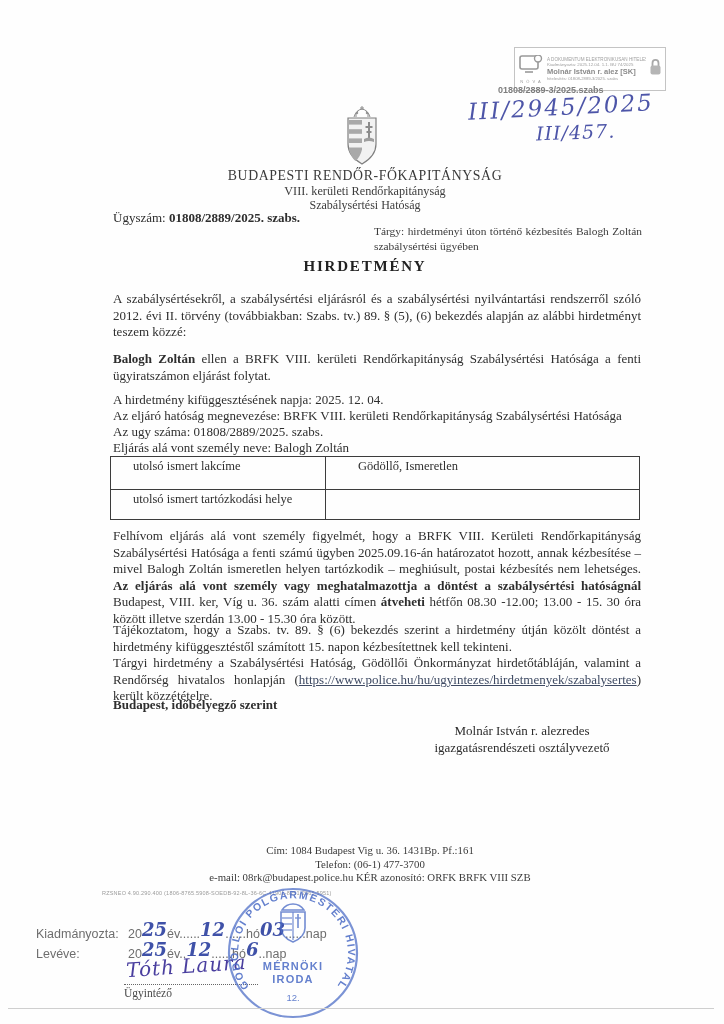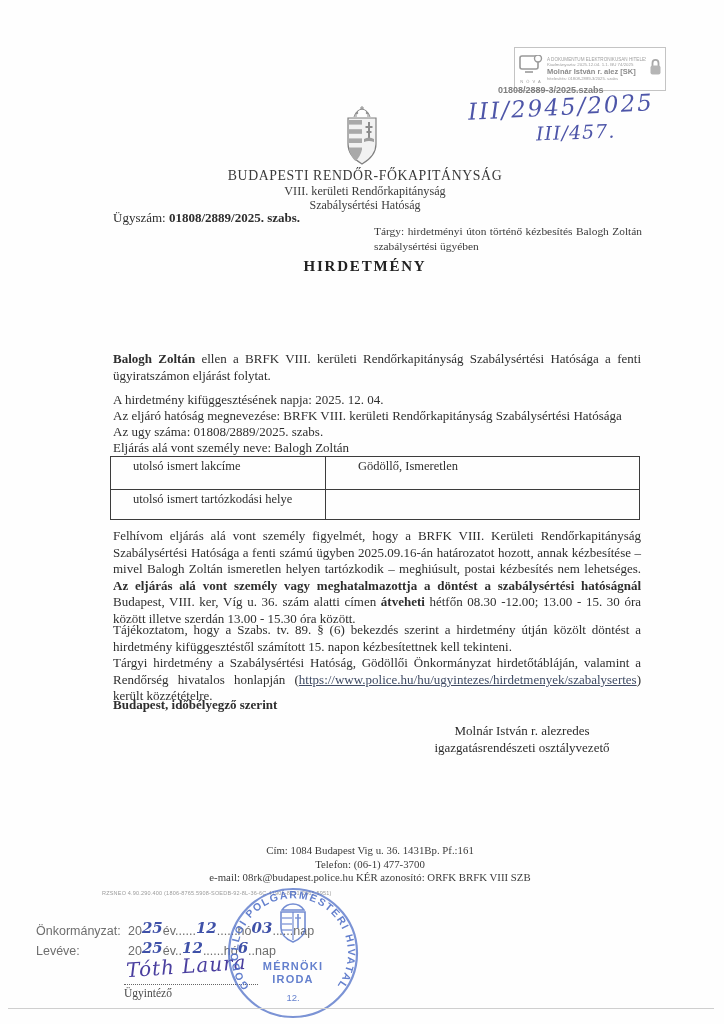--- a/index.html
+++ b/index.html
@@ -30,21 +30,21 @@
   td.c1{width:170px;}
   td.c2 .val{padding-left:10px;}
   tr.r1 td{height:28px;}
   tr.r2 td{height:25px;}
   
   .footer-line{font-size:10.8px;color:#3a3a3a;}
   .fineprint{left:102px;top:890px;font-size:5.5px;color:#9b9b9b;letter-spacing:0.2px;
              font-family:"Liberation Sans",sans-serif;}
   
   .post-row{font-family:"Liberation Sans",sans-serif;font-size:12.5px;color:#6e6e6e;}
-  .post-row .hand{font-size:15px;font-weight:bold;position:relative;top:-2px;color:#3f51a8;}
+  .post-row .hand{font-size:18px;font-weight:bold;position:relative;top:-2px;color:#3f51a8;}
   .post-label{display:inline-block;width:92px;}
   .sig-hand{left:126px;top:954px;font-size:20px;color:#4a3f9f;transform:rotate(-4deg);letter-spacing:1px;}
   .sig-dots{left:124px;top:983px;width:134px;border-bottom:1.5px dotted #666;height:1px;}
   .sig-role{left:124px;top:987px;width:134px;text-align:left;font-size:11.5px;color:#4a4a4a;}
   .link{text-decoration:underline;color:#3e4a63;}
   .bottom-line{left:8px;top:1008px;width:706px;border-top:1px solid #cfcfcf;height:0;}
   .stamp-wrap{left:224px;top:884px;width:138px;height:138px;opacity:0.88;}
 </style>
 </head>
 <body>
@@ -109,20 +109,21 @@
   <div class="abs center-wide" style="top:198px;font-size:12px;color:#3c3c3c;">Szabálysértési Hatóság</div>
 
   <div class="abs body-text" style="left:113px;top:210px;">
     <span>Ügyszám: </span><span class="bold">01808/2889/2025. szabs.</span>
   </div>
 
   <div class="abs justify" style="left:374px;top:224px;width:268px;font-size:11.4px;line-height:14.6px;color:#3a3a3a;">Tárgy: hirdetményi úton történő kézbesítés Balogh Zoltán szabálysértési ügyében</div>
 
   <div class="abs center-wide bold" style="top:258px;font-size:15px;letter-spacing:1.8px;color:#222;">HIRDETMÉNY</div>
 
+  <div class="abs body-text justify" style="left:113px;top:291px;width:528px;">A szabálysértésekről, a szabálysértési eljárásról és a szabálysértési nyilvántartási rendszerről szóló 2012. évi II. törvény (továbbiakban: Szabs. tv.) 89. § (5), (6) bekezdés alapján az alábbi hirdetményt teszem közzé:</div>
 
   <div class="abs body-text justify" style="left:113px;top:351px;width:528px;">
     <span class="bold">Balogh Zoltán</span><span> ellen a BRFK VIII. kerületi Rendőrkapitányság Szabálysértési Hatósága a fenti ügyiratszámon eljárást folytat.</span>
   </div>
 
   <div class="abs body-text" style="left:113px;top:392px;width:530px;line-height:16px;">
     <div>A hirdetmény kifüggesztésének napja: 2025. 12. 04.</div>
     <div>Az eljáró hatóság megnevezése: BRFK VIII. kerületi Rendőrkapitányság Szabálysértési Hatósága</div>
     <div>Az ugy száma: 01808/2889/2025. szabs.</div>
     <div>Eljárás alá vont személy neve: Balogh Zoltán</div>
@@ -158,21 +159,21 @@
   </div>
 
   <div class="abs" style="left:0;top:844px;width:740px;text-align:center;line-height:13.6px;">
     <div class="footer-line">Cím: 1084 Budapest Vig u. 36. 1431Bp. Pf.:161</div>
     <div class="footer-line">Telefon: (06-1) 477-3700</div>
     <div class="footer-line">e-mail: 08rk@budapest.police.hu KÉR azonosító: ORFK BRFK VIII SZB</div>
   </div>
   <div class="abs fineprint">RZSNEO 4.90.290.400 (1806-8765.5908-SOEDB-92-8L-36-6C-4190L-8251-2665.5951)</div>
 
   <div class="abs post-row" style="left:36px;top:921px;">
-    <span class="post-label">Önkormányzat:</span><span>20</span><span class="hand">25</span><span>év......</span><span class="hand">12</span><span>......hó</span><span class="hand">03</span><span>......nap</span>
+    <span class="post-label">Kiadmányozta:</span><span>20</span><span class="hand">25</span><span>év......</span><span class="hand">12</span><span>......hó</span><span class="hand">03</span><span>......nap</span>
   </div>
   <div class="abs post-row" style="left:36px;top:941px;">
     <span class="post-label">Levéve:</span><span>20</span><span class="hand">25</span><span>év..</span><span class="hand">12</span><span>......hó</span><span class="hand">6</span><span>..nap</span>
   </div>
 
   <div class="abs hand sig-hand">Tóth Laura</div>
   <div class="abs sig-dots"></div>
   <div class="abs sig-role">Ügyintéző</div>
 
   <div class="abs stamp-wrap">

